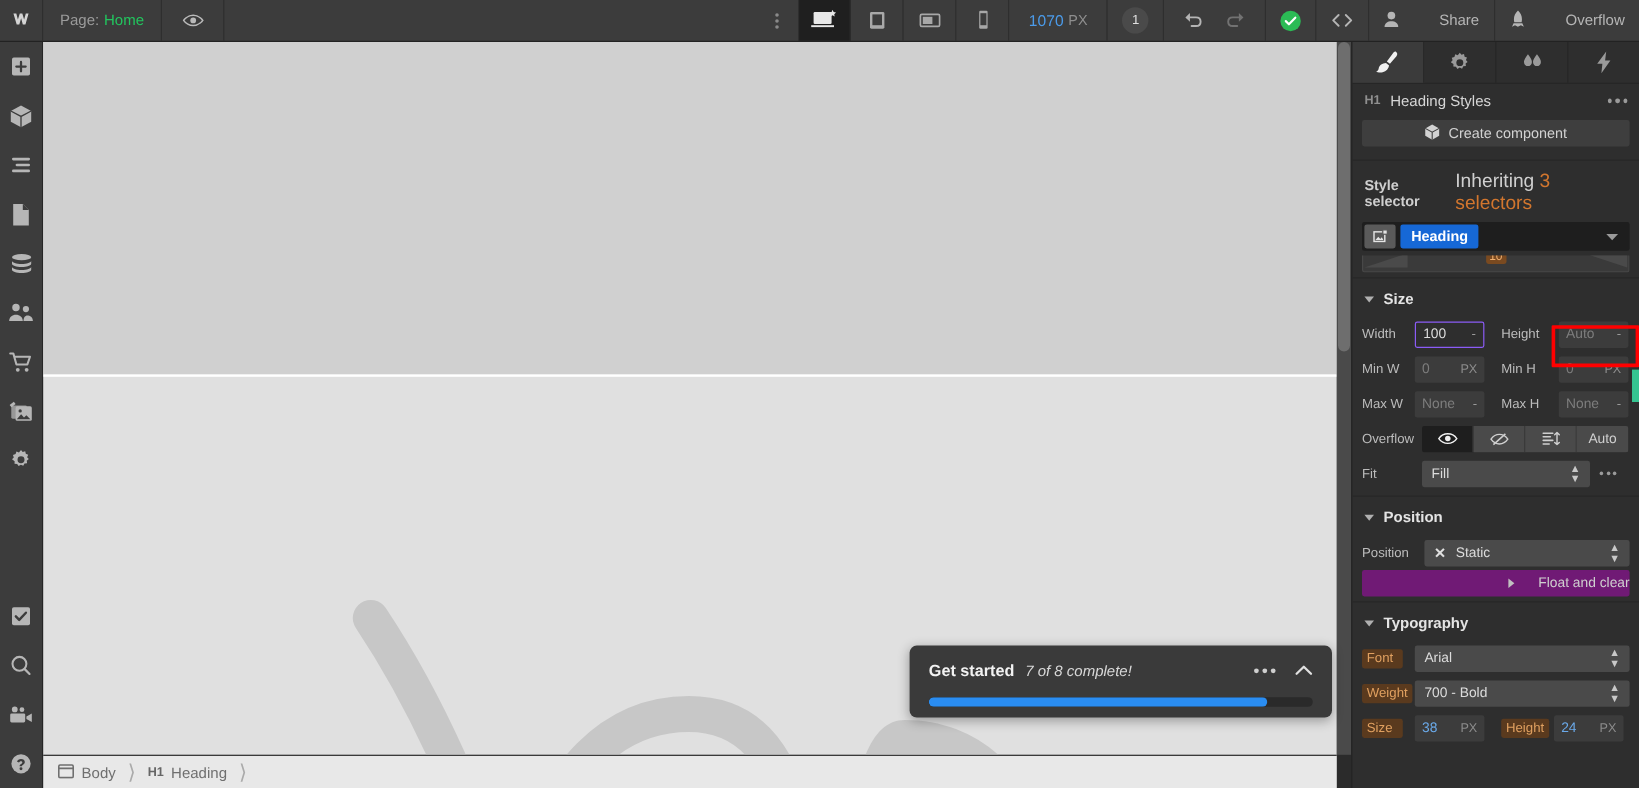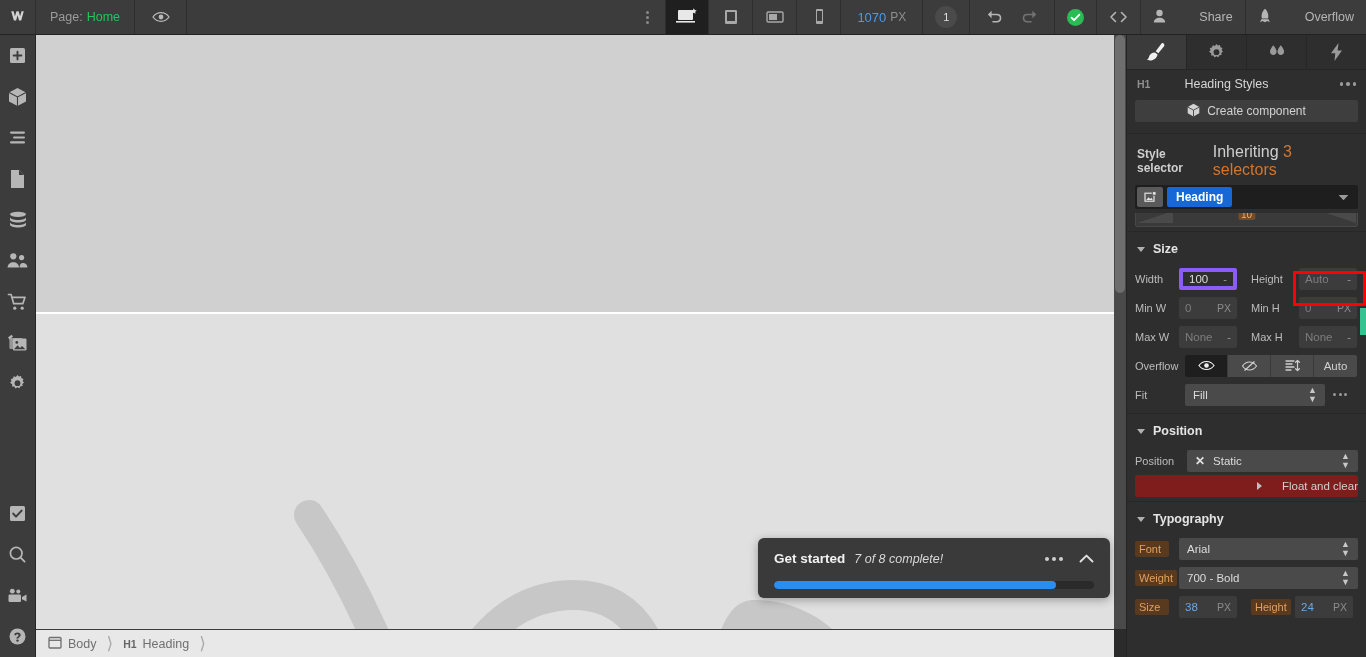--- a/index.html
+++ b/index.html
@@ -152,21 +152,21 @@
     flex:1; display:flex; align-items:center; justify-content:center;
     color:#9a9a9a; border-right:1px solid #262626;
   }
   .rp-tab:last-child { border-right:none; }
   .rp-tab.active { background:#3b3b3b; color:#f0f0f0; }
 
   .rp-headrow {
     height:28px; display:flex; align-items:center; padding:0 10px; gap:8px;
   }
   .rp-h1tag { color:#8f8f8f; font-size:10.5px; font-weight:600; }
-  .rp-htitle { color:#d6d6d6; font-size:12.5px;margin-left:26px; }
+  .rp-htitle { color:#d6d6d6; font-size:12.5px; }
   .rp-hdots { margin-left:auto; display:flex; gap:3px; }
   .rp-hdots i { width:3.5px; height:3.5px; border-radius:50%; background:#9a9a9a; display:block; }
 
   .create-comp {
     margin:2px 8px 0 8px; height:22px; background:#3e3e3e; border-radius:2px;
     display:flex; align-items:center; justify-content:center; gap:7px;
     color:#d2d2d2; font-size:12px;
   }
   .rp-div { height:1px; background:#272727; margin-top:11px; }
 
@@ -224,21 +224,21 @@
   .sec-head .t { color:#e4e4e4; font-size:12.5px; font-weight:700; }
 
   .frow { display:flex; align-items:center; padding:0 8px; height:29px; gap:0; }
   .flabel { width:44px; color:#bcbcbc; font-size:11px; }
   .flabel.wide { width:48px; }
   .finput {
     width:58px; height:22px; background:#3c3c3c; border-radius:2px;
     display:flex; align-items:center; padding:0 6px; color:#cfcfcf;
     font-size:11.5px; position:relative;
   }
-  .finput.focus { border:4px solid #8b5cf6; background:#2e2e2e; }
+  .finput.focus { border:1px solid #8b5cf6; background:#2e2e2e; }
   .finput .v { color:#dcdcdc; }
   .finput .v.ph { color:#7d7d7d; }
   .finput .suffix { margin-left:auto; color:#8c8c8c; font-size:10.5px; }
   .finput .dash { margin-left:auto; color:#9a9a9a; font-size:11px; }
   .gap14 { width:14px; }
 
   .hl-red {
     position:absolute; left:1293px; top:271px; width:73px; height:35px;
     border:3px solid #ff0000; border-radius:1px; pointer-events:none; z-index:40;
   }
@@ -263,21 +263,21 @@
     align-items:center; padding:0 8px; color:#dcdcdc; font-size:11.5px;
     flex:1;
   }
   .fsel .stepper { margin-left:auto; color:#c8c8c8; font-size:9px; line-height:1; text-align:center; }
   .dots3 { display:flex; gap:2.5px; margin-left:8px; }
   .dots3 i { width:3px;height:3px;border-radius:50%;background:#9a9a9a;display:block; }
 
   .fsel .xico { margin-right:8px; color:#e0e0e0; font-weight:700; font-size:12px; }
 
   .float-clear {
-    margin:0 8px; height:22px; background:#7f1d1d; border-radius:2px;
+    margin:0 8px; height:22px; background:#701a75; border-radius:2px;
     display:flex; align-items:center; justify-content:flex-end; gap:20px;
     color:#cfcfcf; font-size:11.5px;
   }
   .float-clear .tri {
     width:0;height:0;border-style:solid;border-width:4px 0 4px 5px;
     border-color:transparent transparent transparent #c0c0c0;
   }
 
   .flabel.orange {
     color:#e0a060; background:#5a3a1e; border-radius:2px;

